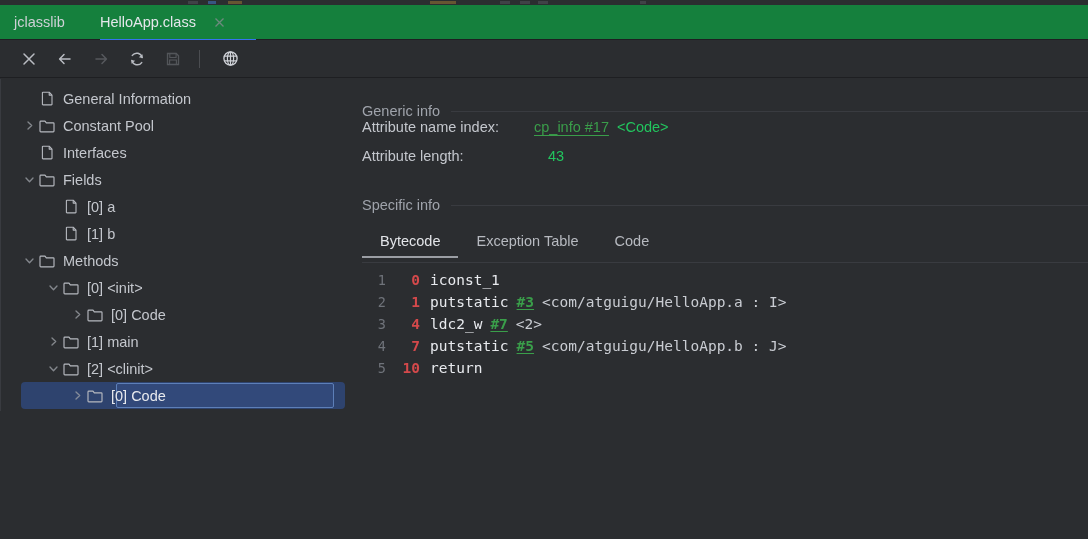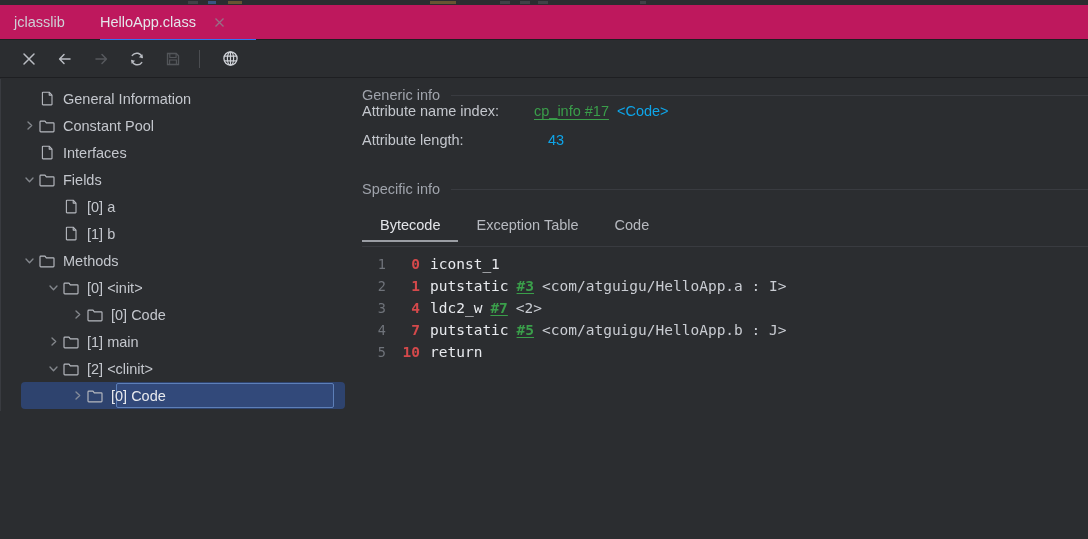--- a/index.html
+++ b/index.html
@@ -32,21 +32,21 @@
     position: absolute; top: 1px; height: 3px;
     background: #43454a; opacity: .9;
   }
   .top-sliver .chip.warm { background: #6e5a33; }
   .top-sliver .chip.cool { background: #3a5a8c; }
 
   
   .tabbar {
     position: absolute; top: 5px; left: 0;
     width: 1088px; height: 35px;
-    background: #be185d;
+    background: #15803d;
     border-bottom: 1px solid #1e1f22;
     box-sizing: border-box;
   }
   .tab {
     position: absolute; top: 0; height: 34px;
     display: flex; align-items: center;
     font-size: 14.5px;
     color: #ced0d6;
     cursor: default;
     white-space: nowrap;
@@ -142,21 +142,21 @@
     border-radius: 2px;
     background: #32497a;
   }
   .tree-row.selected .twisty,
   .tree-row.selected .ticon,
   .tree-row.selected .tlabel { position: relative; z-index: 2; }
   .tree-row.selected .tlabel { color: #e8eaee; }
 
   
   .detail {
-    position: absolute; top: 0; left: 350px;
+    position: absolute; top: 16px; left: 350px;
     width: 738px; height: 384px;
     overflow: hidden;
   }
   .section-head {
     position: relative;
     display: flex; align-items: center;
     font-size: 14.5px;
     color: #9fa3ab;
     padding: 0 0 0 12px;
   }
@@ -172,21 +172,21 @@
     font-size: 14.5px;
   }
   .kv-row { display: flex; align-items: baseline; height: 29px; }
   .kv-key { width: 172px; color: #c4c7cd; }
   .kv-link {
     color: #3a9e4a;
     text-decoration: underline;
     text-underline-offset: 3px;
     margin-right: 8px;
   }
-  .kv-red { color: #0ea5e9; }
+  .kv-red { color: #22c55e; }
   .kv-val-indent { display:inline-block; width: 14px; }
 
   .tabs-row {
     margin-top: 16px;
     margin-left: 12px;
     height: 33px;
     display: flex; align-items: flex-start;
     border-bottom: 1px solid #393b40;
     position: relative;
   }

